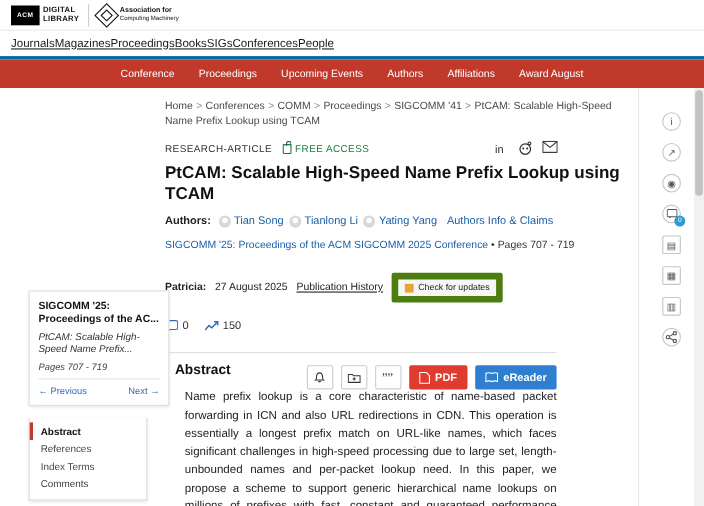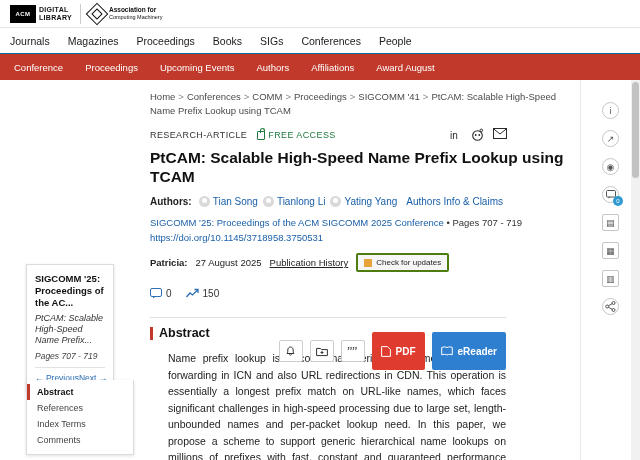--- a/index.html
+++ b/index.html
@@ -53,34 +53,34 @@
     content: ""; position: absolute; left: 3px; top: 3px; right: 3px; bottom: 3px;
     border: 1px solid #111;
   }
   .assoc-text { font-size: 5.5px; line-height: 6.5px; color: #111; }
   .assoc-text b { font-size: 6.5px; display: block; }
 
   
   .navbar {
     height: 26px;
     background: #fff;
-    border-bottom: 1px solid #0369a1;
+    border-bottom: 3px solid #0369a1;
     display: flex; align-items: center;
     padding: 0 10px;
-    gap: 18px;
+    text-decoration: underline;
   }
   .navbar a {
     font-size: 10.5px; color: #1a1a1a; text-decoration: none; font-weight: 500;
   }
 
   
   .redbar {
     height: 26px;
     background: #c0392b;
-    display: flex; align-items: center; justify-content: flex-start;
+    display: flex; align-items: center; justify-content: center;
     gap: 22px;
     padding: 0 14px;
   }
   .redbar a { font-size: 9.5px; color: #fff; text-decoration: none; }
 
   
   .page {
     position: relative;
     height: calc(460px - 28px - 26px - 26px);
     background: #fff;
@@ -151,34 +151,34 @@
   }
   .avatar-dot:after {
     content: ""; position: absolute; left: 3px; top: 2px; width: 5px; height: 5px;
     border-radius: 50%; background: #fff;
   }
   .author a, .authors-info a { color: #1a5fa8; text-decoration: none; }
   .author a { color: #1a5fa8; }
   .authors-info { margin-left: 4px; }
 
   .pub-meta {
-    font-size: 9.5px; color: #333; line-height: 14px; margin-bottom: 2px;
+    font-size: 9.5px; color: #333; line-height: 14px; margin-bottom: 18px;
   }
   .pub-meta a { color: #1a5fa8; text-decoration: none; }
   .doi { font-size: 9.5px; }
   .doi a { color: #1a5fa8; text-decoration: none; }
 
   .published-row {
     display: flex; align-items: center; gap: 8px;
     font-size: 9.5px; margin-top: 10px; color: #222;
   }
   .published-row .label { font-weight: bold; }
   .published-row u { text-decoration: underline; }
   .crossmark {
-    border: 2px solid #4d7c0f; background: #f6f6f6; border-radius: 2px;
+    border: 6px solid #4d7c0f; background: #f6f6f6; border-radius: 2px;
     font-size: 8px; padding: 3px 6px; display: flex; align-items: center; gap: 4px;
     color: #222;
   }
   .crossmark .cm-sq {
     width: 8px; height: 8px; background: #e8a33d; display:inline-block;
   }
 
   
   .metrics-row {
     display: flex; align-items: center; gap: 14px;
@@ -190,31 +190,31 @@
   .action-bar {
     position: absolute; right: 74px; top: 252px;
     display: flex; align-items: center; gap: 7px;
   }
   .sq-btn {
     width: 24px; height: 22px; border: 1px solid #cdcdcd; background: #fff;
     border-radius: 2px; display: flex; align-items: center; justify-content: center;
     color: #333;
   }
   .btn-pdf, .btn-ereader {
-    height: 38px; border-radius: 2px; color: #fff; font-size: 10px;
+    height: 22px; border-radius: 2px; color: #fff; font-size: 10px;
     display: flex; align-items: center; gap: 5px; padding: 0 9px; font-weight: bold; justify-content: space-between;
   }
   .btn-pdf { background: #e03b2f; }
   .btn-ereader { background: #2f7fd1; }
 
   
   .leftbox {
     position: absolute;
     left: 26px; top: 184px;
-    width: 88px;
+    width: 128px;
     background: #fff;
     border: 1px solid #dcdcdc;
     box-shadow: 0 1px 3px rgba(0,0,0,.12);
     padding: 8px;
   }
   .lb-title {
     font-size: 9.5px; font-weight: bold; line-height: 12px; color: #111;
   }
   .lb-sub {
     font-size: 9px; font-style: italic; color: #333; line-height: 11px; margin-top: 4px;
@@ -360,23 +360,20 @@
         <span class="authors-info">
           <a href="#">Authors Info &amp; Claims</a>
         </span>
       </div>
 
       <div class="pub-meta">
         <a href="#">SIGCOMM '25: Proceedings of the ACM SIGCOMM 2025 Conference</a>
         <span> • </span>
         <span>Pages 707 - 719</span>
       </div>
-      <div class="doi">
-        <a href="#">https://doi.org/10.1145/3718958.3750531</a>
-      </div>
 
       <div class="published-row">
         <span class="label">Patricia:</span>
         <span>27 August 2025</span>
         <u>Publication History</u>
         <span class="crossmark">
           <span class="cm-sq"></span>
           <span>Check for updates</span>
         </span>
       </div>

